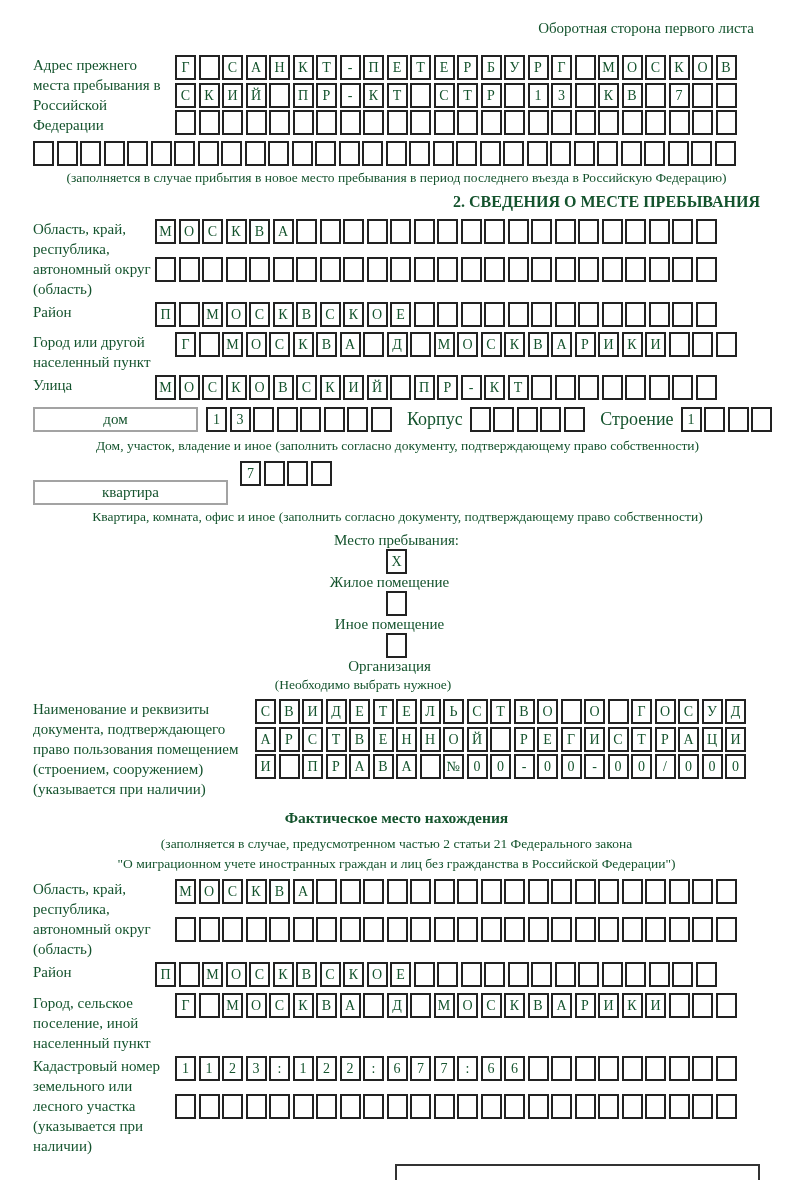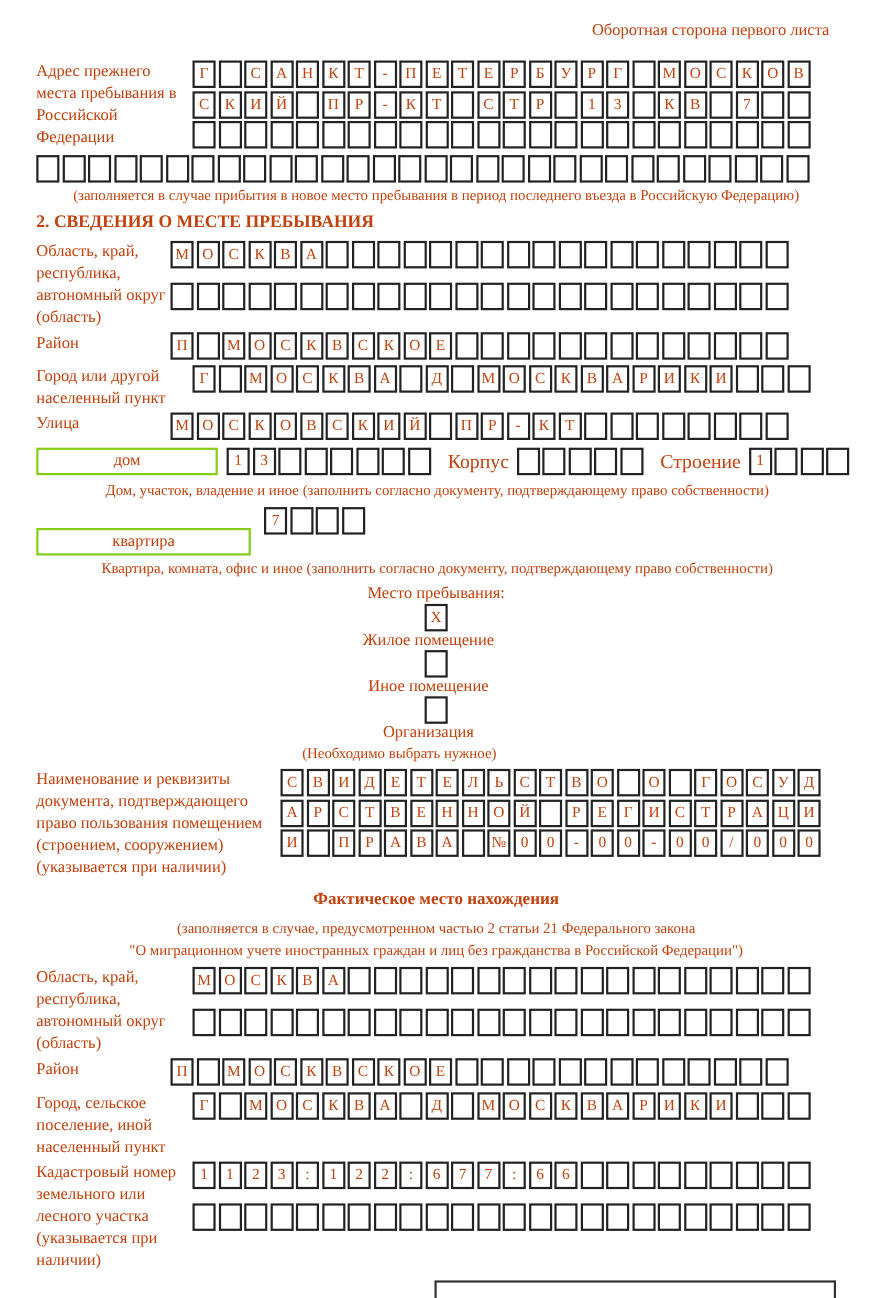--- a/index.html
+++ b/index.html
@@ -1,41 +1,41 @@
 <!DOCTYPE html>
 <html><head>
 <meta charset="utf-8">
 <style>
   html,body{margin:0;padding:0;background:#fff;}
   .page{
     position:relative;width:800px;height:1180px;box-sizing:border-box;
-    padding:16px 40px 0 33px;background:#fff;color:#c2410c;
+    padding:16px 40px 0 33px;background:#fff;color:#14532d;
     font-family:"Liberation Serif","DejaVu Serif",serif;overflow:hidden;
   }
   .top-note{text-align:right;font-size:15px;margin:4px 6px 18px 0;}
   .field{display:flex;align-items:flex-start;margin-bottom:3px;}
   .label{font-size:15px;line-height:20px;flex:0 0 auto;padding-right:0;box-sizing:border-box;}
   .w142{width:142px;}
   .w122{width:122px;}
   .w222{width:222px;}
   .rows{flex:0 0 auto;}
   .boxrow{white-space:nowrap;height:26px;margin-bottom:1.5px;}
   .gap-rows .boxrow{margin-bottom:12px;}
   .cell{
     display:inline-block;width:21px;height:25px;box-sizing:border-box;
     border:2px solid #222;margin-right:2.5px;text-align:center;
     font-size:14px;line-height:21px;vertical-align:top;background:#fff;
   }
   .full-row{margin:3px 0 2px 0;white-space:nowrap;}
   .caption{text-align:center;font-size:13.5px;line-height:18px;margin:2px 0 6px 0;}
   .caption-left{text-align:center;font-size:13.5px;line-height:18px;margin:3px 0 6px 2px;}
-  .section-title{text-align:left;font-weight:bold;font-size:16px;margin:6px 0 8px 0;}
+  .section-title{text-align:right;font-weight:bold;font-size:16px;margin:6px 0 8px 0;}
   .sub-title{text-align:center;font-weight:bold;font-size:15.5px;margin:10px 0 8px 0;}
   .wide-box{
-    display:inline-block;box-sizing:border-box;border:2px solid #84cc16;height:25px;
+    display:inline-block;box-sizing:border-box;border:2px solid #a3a3a3;height:25px;
     text-align:center;font-size:15px;line-height:21px;vertical-align:top;background:#fff;
   }
   .inline-label{display:inline-block;font-size:18px;line-height:25px;vertical-align:top;padding:0 7px 0 9px;}
   .house-line,.apt-line{white-space:nowrap;margin:4px 0 2px 0;}
   .stay-line{display:flex;align-items:center;margin:6px 0 2px 0;font-size:15px;flex-direction:column;}
   .stay-line .cell{margin:0 6px 0 6px;}
   .opt-label{margin-right:14px;}
   .stay-note{font-size:13.5px;text-align:center;width:360px;margin-left:150px;margin-bottom:6px;}
   .stamp-area{margin-top:8px;}
   .stamp-box{width:365px;height:170px;border:2px solid #333;box-sizing:border-box;margin-left:362px;background:#fff;}

